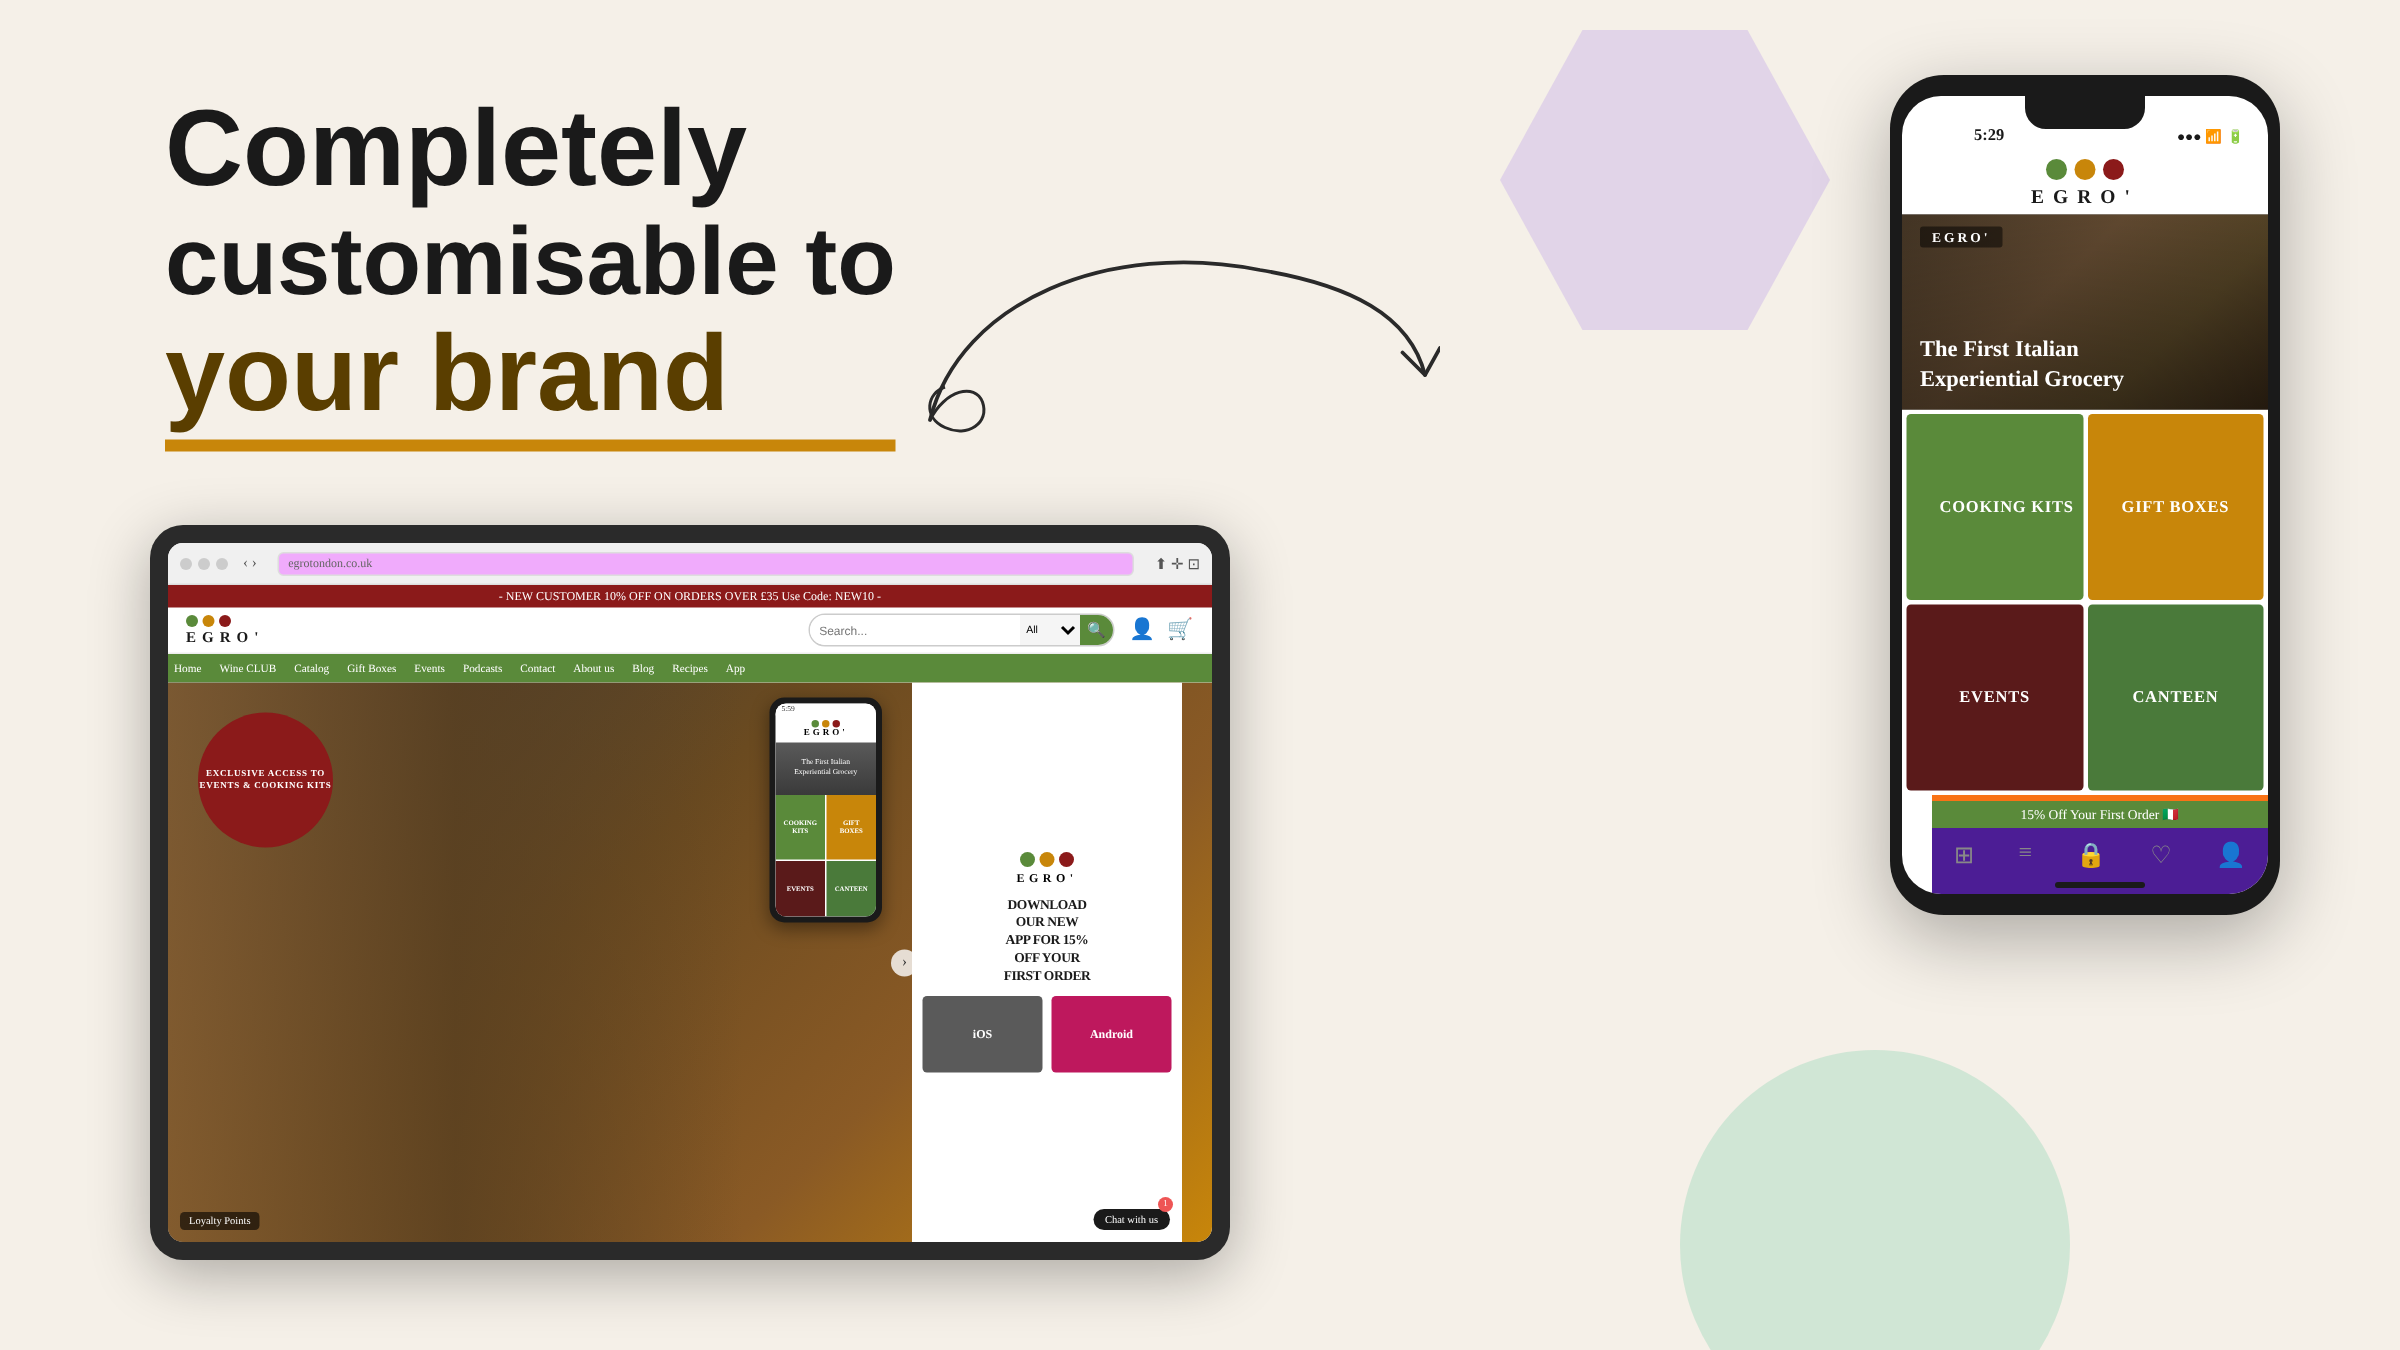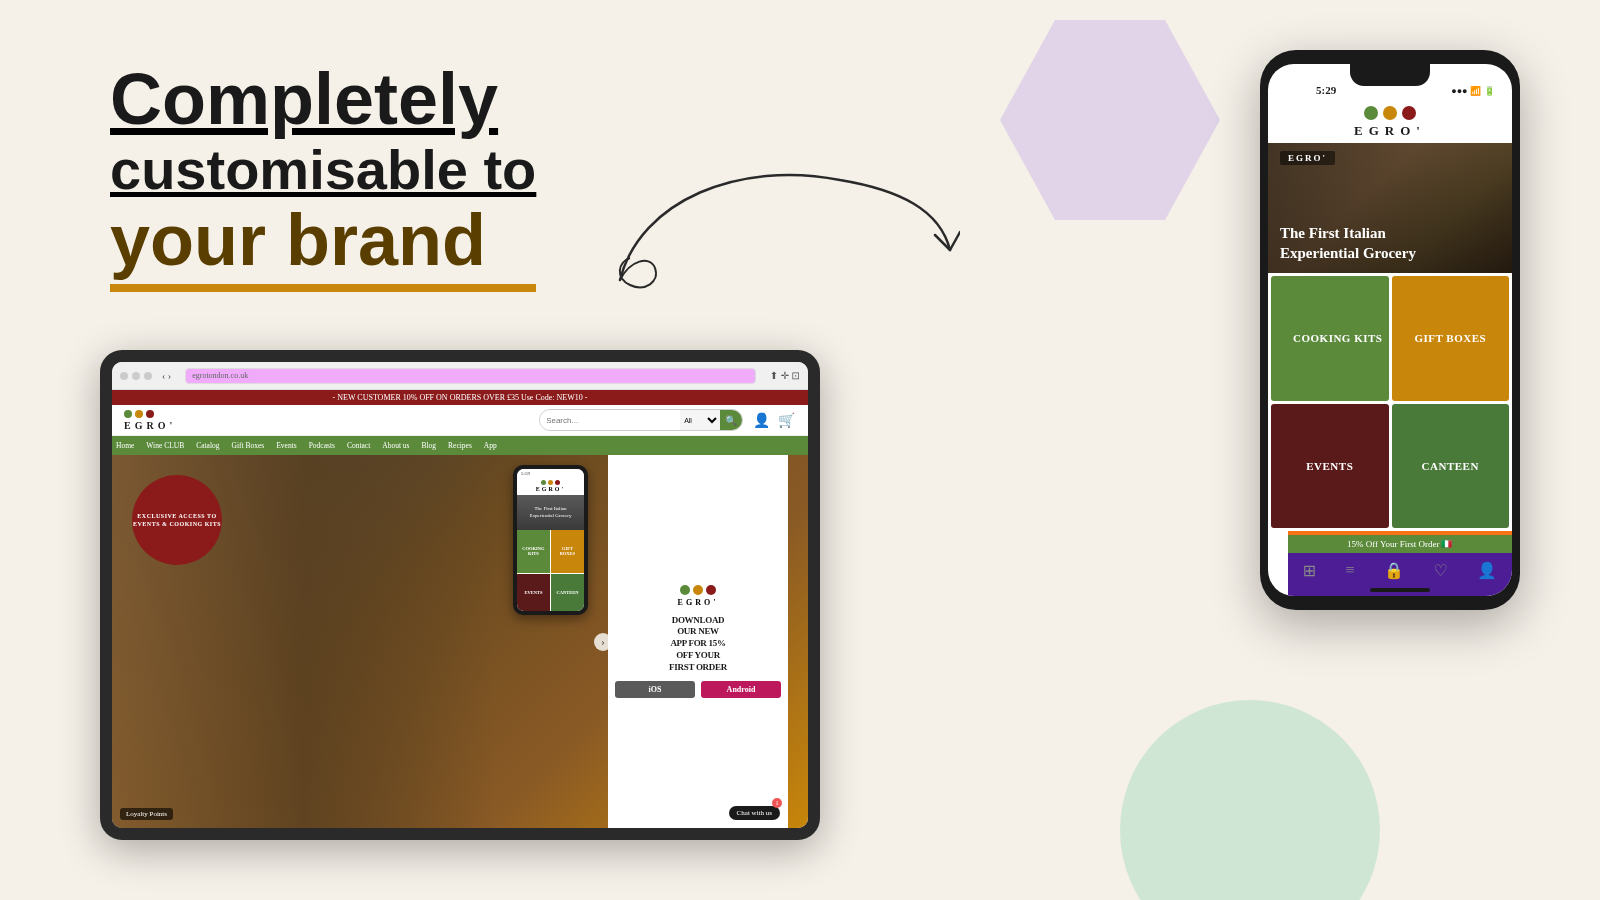--- a/index.html
+++ b/index.html
@@ -32,31 +32,30 @@
       background-color: #b8e0c8;
       border-radius: 50%;
       opacity: 0.6;
     }
 
     
     .heading-area {
       position: absolute;
       top: 60px;
       left: 110px;
-      text-decoration: underline;
     }
     .heading-line1 {
       font-size: 72px;
       font-weight: 700;
       color: #1a1a1a;
       font-family: 'Arial', sans-serif;
       line-height: 1.1;
     }
     .heading-line2 {
-      font-size: 56px;
+      font-size: 64px;
       font-weight: 700;
       color: #1a1a1a;
       font-family: 'Arial', sans-serif;
       line-height: 1.1;
     }
     .heading-line3 {
       font-size: 72px;
       font-weight: 700;
       color: #5a3e00;
       font-family: 'Arial', sans-serif;
@@ -361,21 +360,21 @@
     }
     .download-text {
       font-size: 9px;
       font-weight: 900;
       text-align: center;
       color: #1a1a1a;
       line-height: 1.3;
       letter-spacing: -0.3px;
     }
     .download-btn {
-      padding: 4px 12px;
+      padding: 21px 12px;
       border-radius: 3px;
       font-size: 8px;
       font-weight: 600;
       color: #fff;
       cursor: pointer;
       width: 80px;
       text-align: center;
     }
     .btn-ios { background: #5a5a5a; }
     .btn-android { background: #be185d; }

